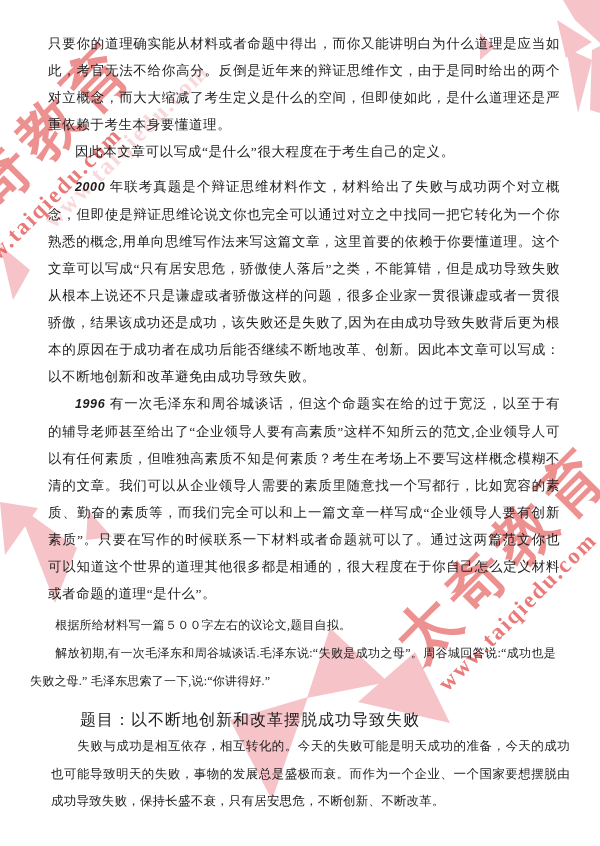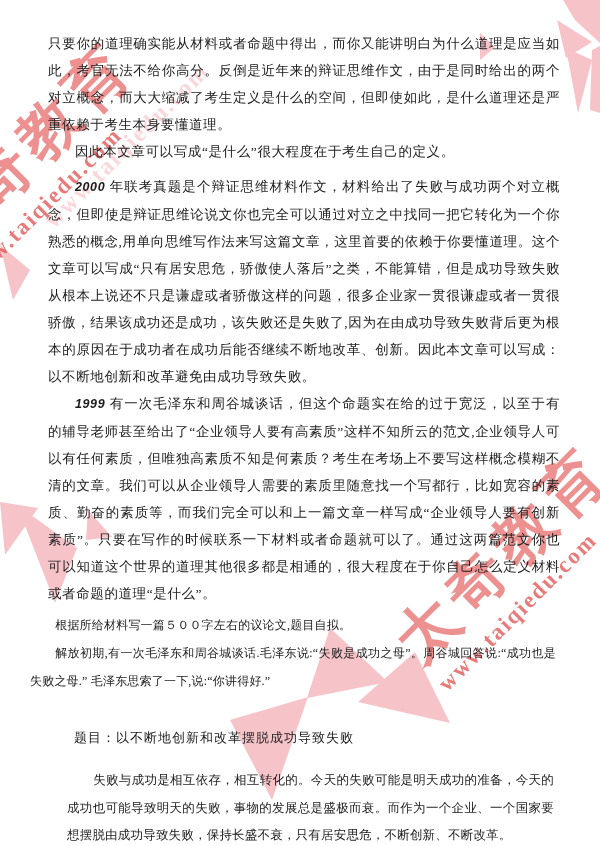--- a/index.html
+++ b/index.html
@@ -31,26 +31,26 @@
   .main p.no-indent{text-indent:0;}
   .main p.gap-top{margin-top:8px;}
   .year-num{font-weight:bold;font-family:"Liberation Sans","DejaVu Sans",sans-serif;font-size:12.5px;font-style:italic;}
   .section-heading{margin:0;font-size:13.5px;line-height:27px;font-weight:bold;text-indent:2em;letter-spacing:1px;}
   .material{margin:4px 44px 0 30px;}
   .material p{
     margin:0;font-size:12px;line-height:28px;
     text-align:justify;text-indent:2.1em;letter-spacing:0.2px;
   }
   .essay-title{
-    margin:29px 40px 0 48px;font-size:13px;line-height:27px;
+    margin:11px 40px 0 48px;font-size:16px;line-height:27px;
     text-indent:2em;letter-spacing:1px;
   }
   .essay{margin:0 30px 0 51px;}
   .essay p{
-    margin:16px;font-size:12.5px;line-height:27.5px;
+    margin:0;font-size:12.5px;line-height:27.5px;
     text-align:justify;text-indent:2.1em;letter-spacing:0.2px;
   }
 </style>
 </head>
 <body>
 
 <div class="page">
 
   <svg class="logo-layer" viewBox="0 0 600 846" xmlns="http://www.w3.org/2000/svg">
     <g fill="#f5c3c8">
@@ -86,21 +86,21 @@
     <div class="wm-brand">太奇教育</div>
     <div class="wm-url">www.taiqiedu.com</div>
   </div>
 
   <div class="textcol">
 
     <div class="main">
       <p class="no-indent">只要你的道理确实能从材料或者命题中得出，而你又能讲明白为什么道理是应当如此，考官无法不给你高分。反倒是近年来的辩证思维作文，由于是同时给出的两个对立概念，而大大缩减了考生定义是什么的空间，但即使如此，是什么道理还是严重依赖于考生本身要懂道理。</p>
       <p>因此本文章可以写成“是什么”很大程度在于考生自己的定义。</p>
       <p class="gap-top"><span class="year-num">2000</span><span> 年联考真题是个辩证思维材料作文，材料给出了失败与成功两个对立概念，但即使是辩证思维论说文你也完全可以通过对立之中找同一把它转化为一个你熟悉的概念,用单向思维写作法来写这篇文章，这里首要的依赖于你要懂道理。这个文章可以写成“只有居安思危，骄傲使人落后”之类，不能算错，但是成功导致失败从根本上说还不只是谦虚或者骄傲这样的问题，很多企业家一贯很谦虚或者一贯很骄傲，结果该成功还是成功，该失败还是失败了,因为在由成功导致失败背后更为根本的原因在于成功者在成功后能否继续不断地改革、创新。因此本文章可以写成：以不断地创新和改革避免由成功导致失败。</span></p>
-      <p><span class="year-num">1999</span><span> 有一次毛泽东和周谷城谈话，但这个命题实在给的过于宽泛，以至于有的辅导老师甚至给出了“企业领导人要有高素质”这样不知所云的范文,企业领导人可以有任何素质，但唯独高素质不知是何素质？考生在考场上不要写这样概念模糊不清的文章。我们可以从企业领导人需要的素质里随意找一个写都行，比如宽容的素质、勤奋的素质等，而我们完全可以和上一篇文章一样写成“企业领导人要有创新素质”。只要在写作的时候联系一下材料或者命题就可以了。通过这两篇范文你也可以知道这个世界的道理其他很多都是相通的，很大程度在于你自己怎么定义材料或者命题的道理“是什么”。</span></p>
+      <p><span class="year-num">1996</span><span> 有一次毛泽东和周谷城谈话，但这个命题实在给的过于宽泛，以至于有的辅导老师甚至给出了“企业领导人要有高素质”这样不知所云的范文,企业领导人可以有任何素质，但唯独高素质不知是何素质？考生在考场上不要写这样概念模糊不清的文章。我们可以从企业领导人需要的素质里随意找一个写都行，比如宽容的素质、勤奋的素质等，而我们完全可以和上一篇文章一样写成“企业领导人要有创新素质”。只要在写作的时候联系一下材料或者命题就可以了。通过这两篇范文你也可以知道这个世界的道理其他很多都是相通的，很大程度在于你自己怎么定义材料或者命题的道理“是什么”。</span></p>
     </div>
 
     <div class="material">
       <p>根据所给材料写一篇５００字左右的议论文,题目自拟。</p>
       <p>解放初期,有一次毛泽东和周谷城谈话.毛泽东说:“失败是成功之母”。周谷城回答说:“成功也是失败之母.” 毛泽东思索了一下,说:“你讲得好.”</p>
     </div>
 
     <p class="essay-title textcol">题目：以不断地创新和改革摆脱成功导致失败</p>
 
     <div class="essay">

